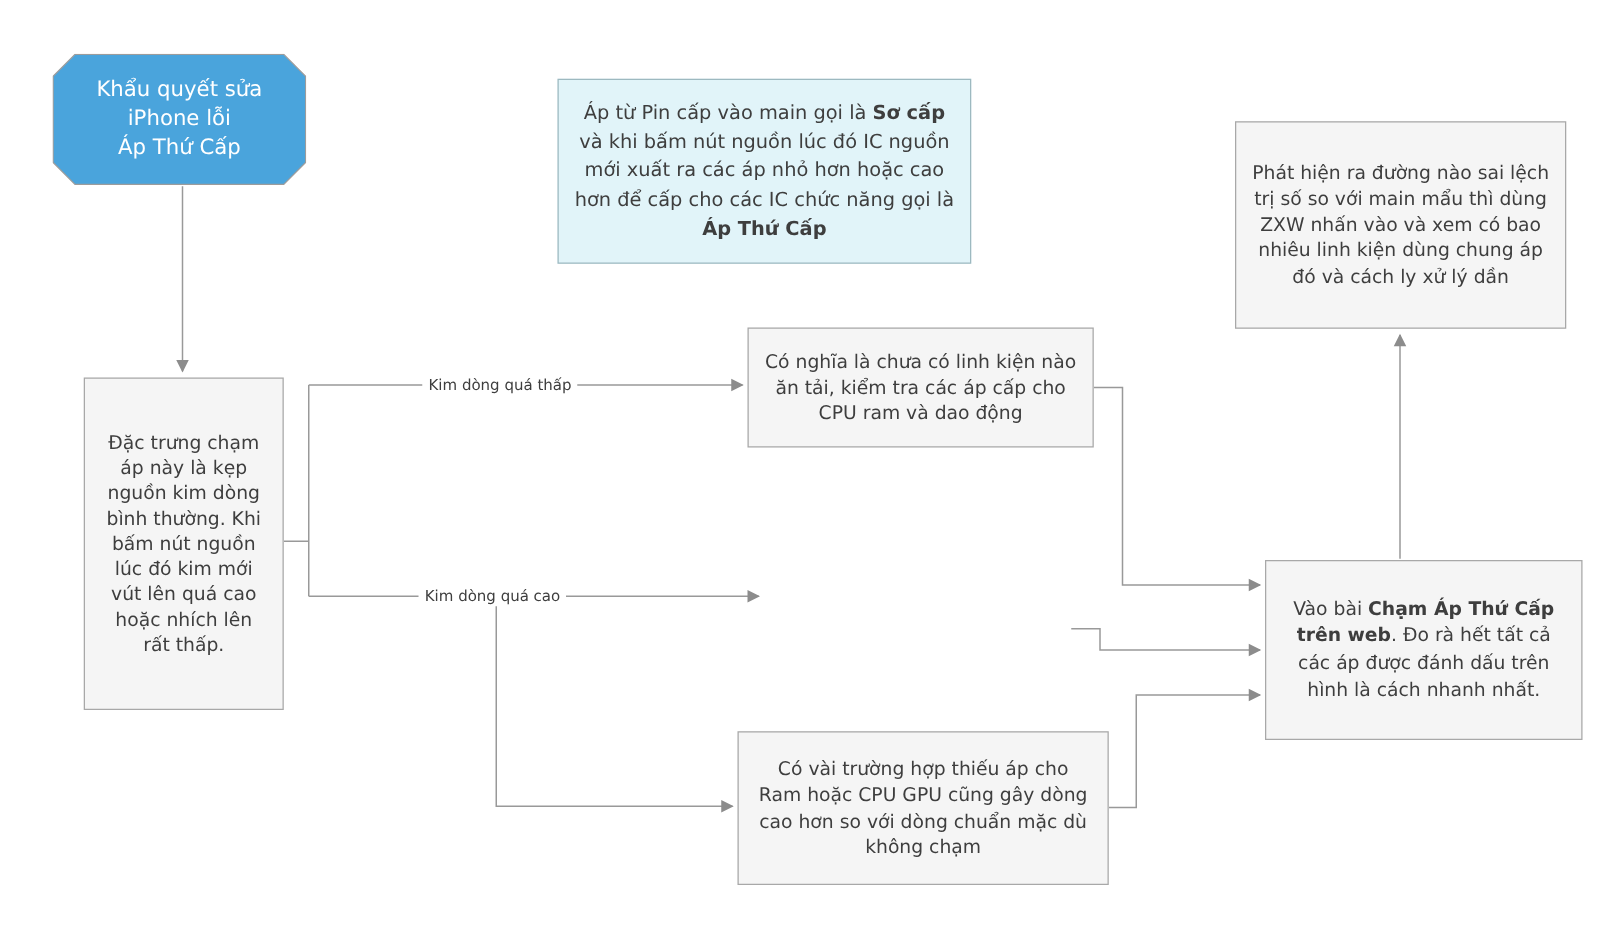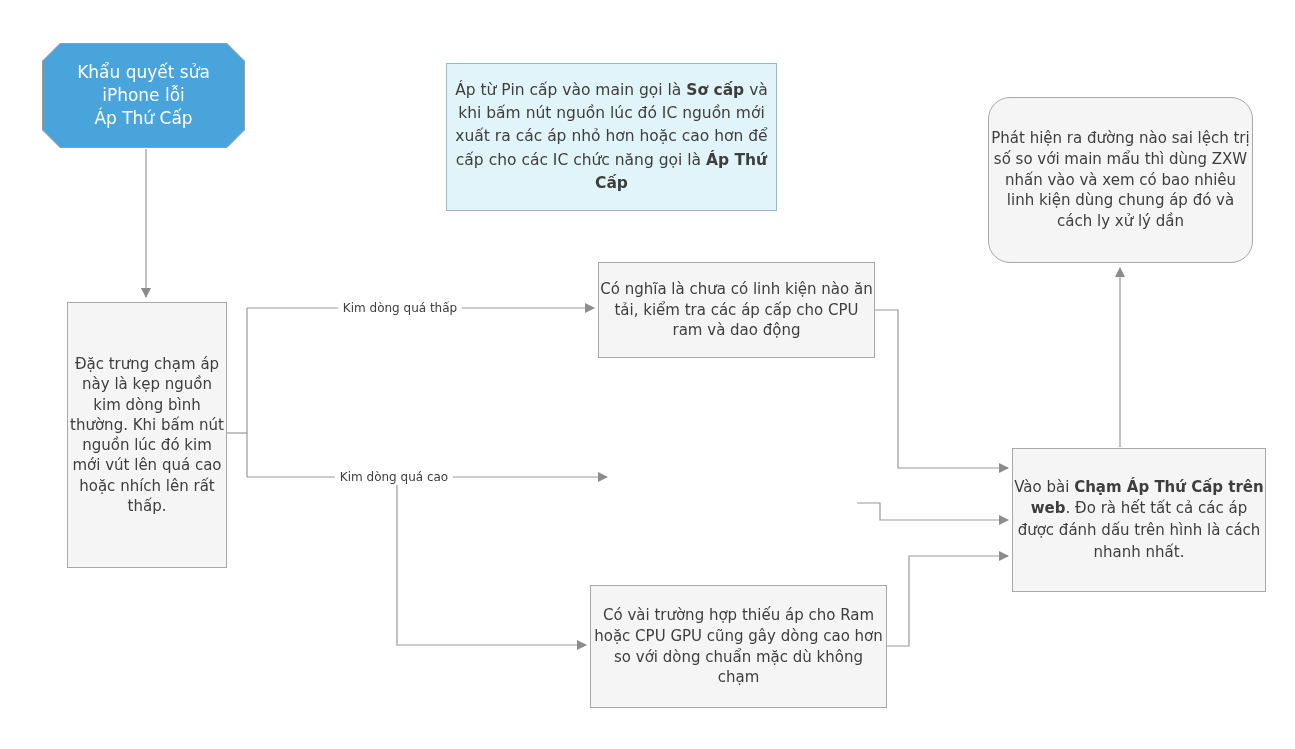--- a/index.html
+++ b/index.html
@@ -10,41 +10,41 @@
   }
   html,body{margin:0;padding:0;}
   body{background:#fff;font-family:"DejaVu Sans","Liberation Sans",sans-serif;}
   #canvas{position:relative;width:1295px;height:749px;background:var(--canvas-bg);overflow:hidden;}
   #edges{position:absolute;left:0;top:0;z-index:1;}
   .node{
     position:absolute;z-index:2;box-sizing:border-box;
     background:var(--shape-fill);border:1px solid var(--shape-border);
     color:var(--text-dark);font-size:15px;line-height:1.38;
     display:flex;align-items:center;justify-content:center;text-align:center;
-    padding:6px 0;
+    padding:6px 12px;
   }
   .node b{font-weight:bold;}
   .note{background:var(--note-fill);border:1px solid var(--note-border);line-height:1.5;font-size:15.5px;}
   .octagon{position:absolute;z-index:2;width:203px;height:105px;left:42px;top:43px;}
   .octagon svg{position:absolute;left:0;top:0;}
   .octagon .oct-text{
     position:absolute;inset:0;display:flex;flex-direction:column;
     align-items:center;justify-content:center;color:#ffffff;font-size:17px;line-height:1.35;
     text-align:center;z-index:1;
   }
   .edge-label{
     position:absolute;z-index:3;background:var(--canvas-bg);color:var(--text-dark);
     font-size:12px;padding:1px 5px;white-space:nowrap;transform:translate(-50%,-50%);
   }
   .symptom{left:67px;top:302px;width:160px;height:266px;line-height:1.35;}
   .needle-low{left:598px;top:262px;width:277px;height:96px;}
   .needle-high{left:611px;top:429px;width:246px;height:89px;}
   .voltage-lack{left:590px;top:585px;width:297px;height:123px;}
   .web-guide{left:1012px;top:448px;width:254px;height:144px;line-height:1.45;}
-  .detect{left:988px;top:97px;width:265px;height:166px;border-radius:22px;}
+  .detect{left:988px;top:97px;width:265px;height:166px;}
   .note-box{left:446px;top:63px;width:331px;height:148px;}
 </style>
 </head>
 <body>
 
 <div id="canvas">
 
   <svg id="edges" width="1295" height="749">
     <defs>
       <marker id="arrow" viewBox="0 0 12 12" markerWidth="12" markerHeight="12" refX="10" refY="6" orient="auto" markerUnits="userSpaceOnUse">

